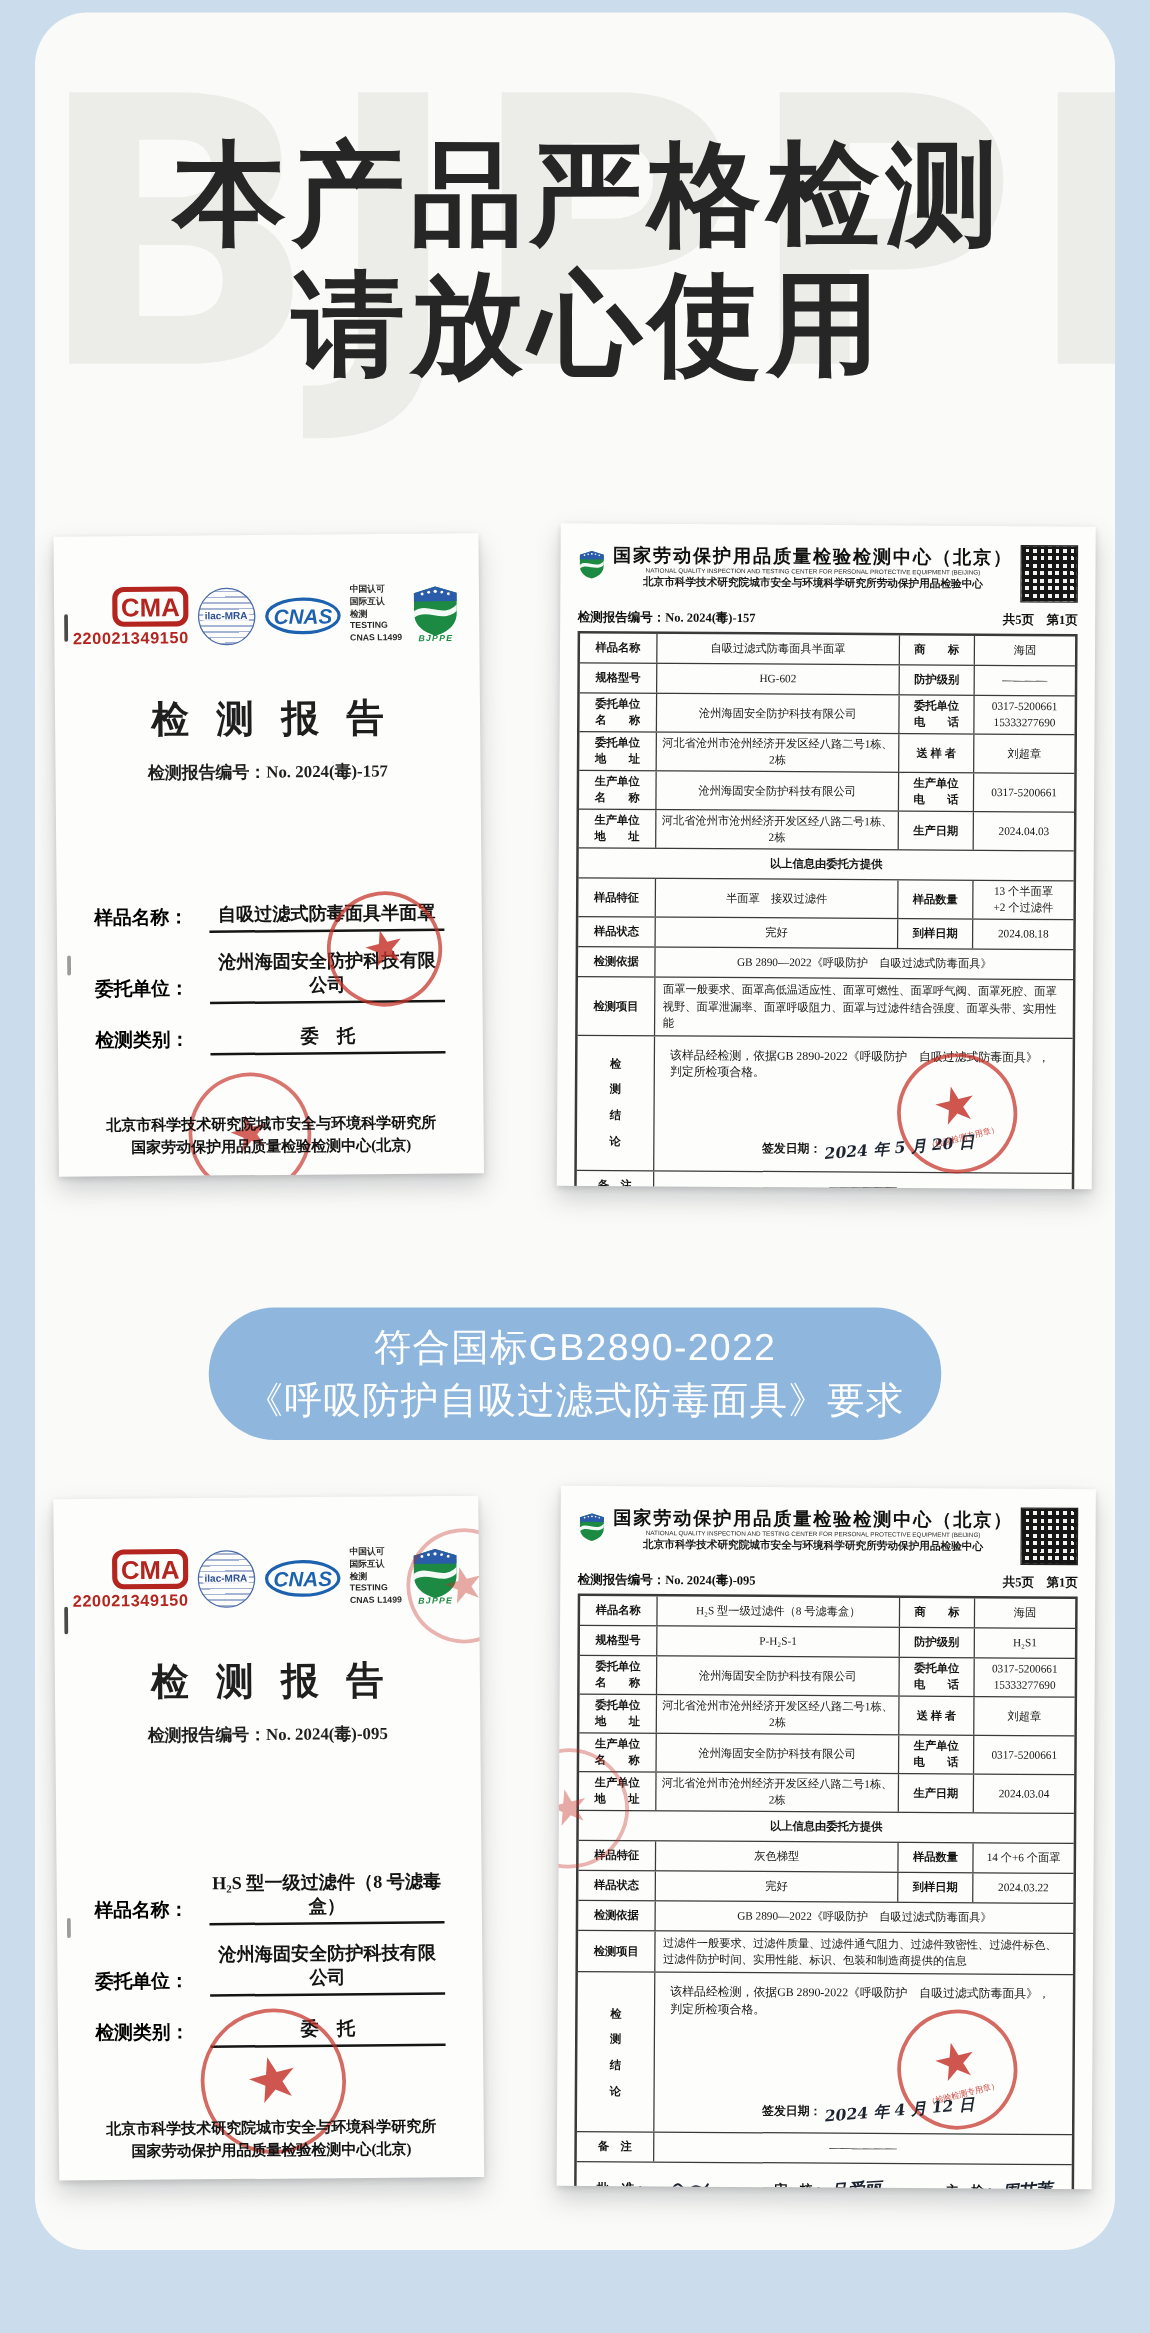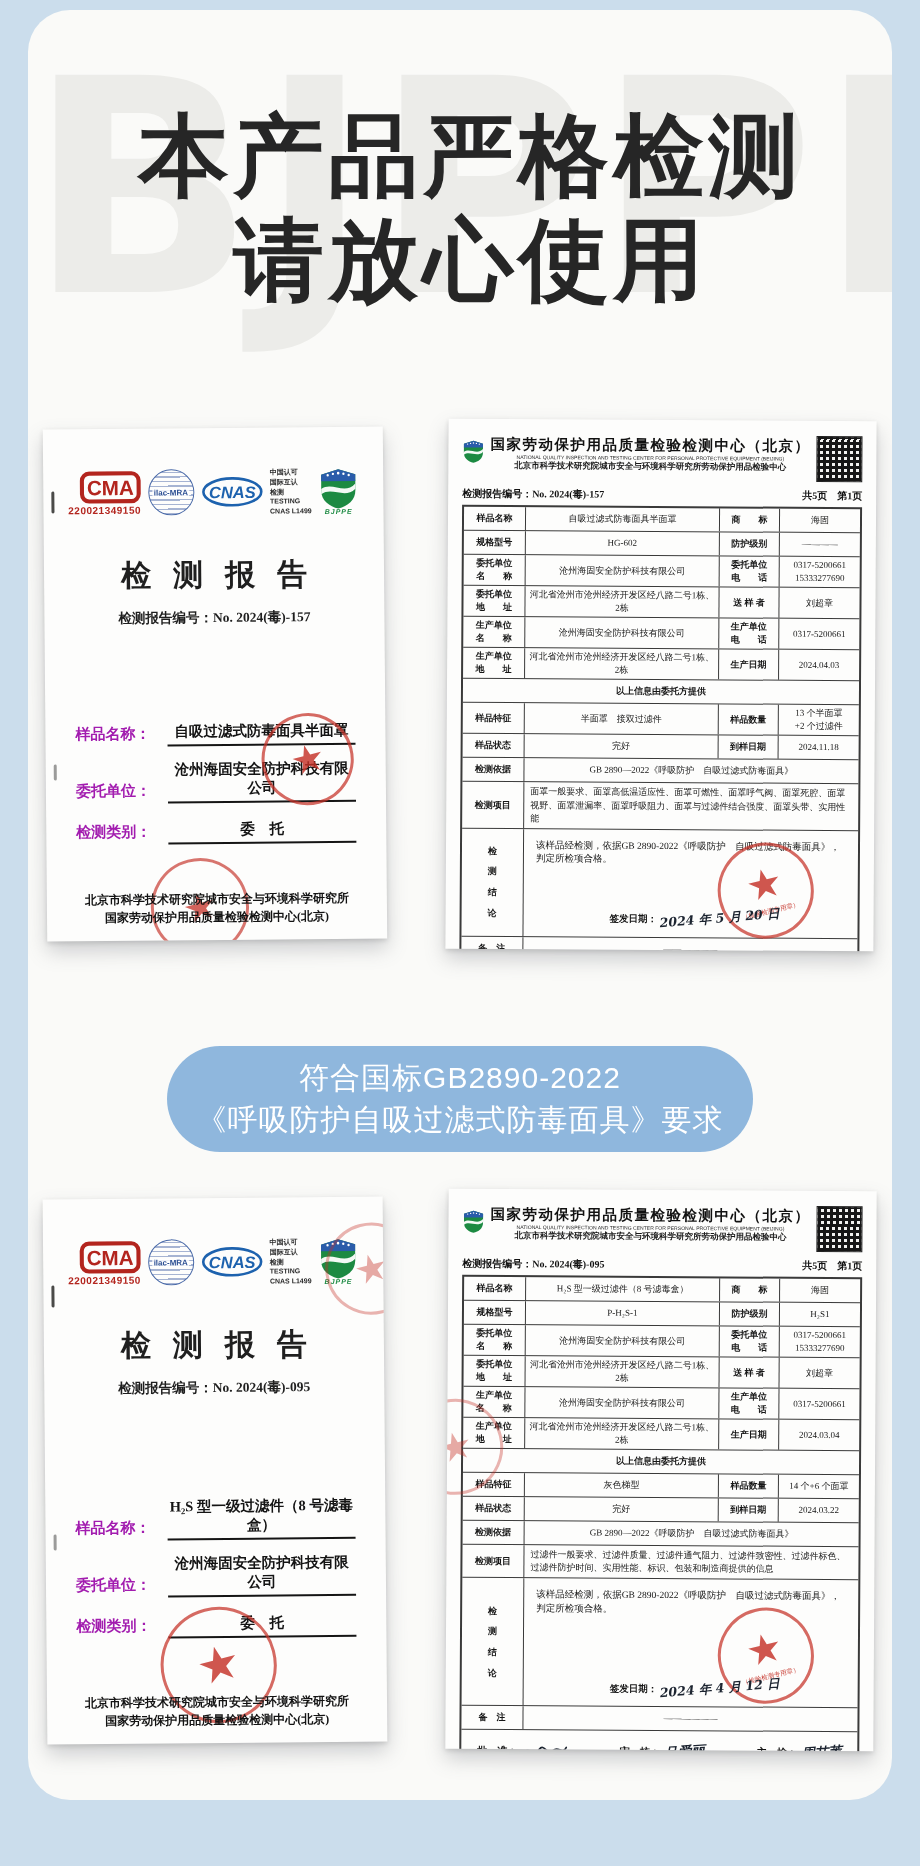--- a/index.html
+++ b/index.html
@@ -29,35 +29,35 @@
   .report-cert{width:428px;height:530px;transform:rotate(.35deg);padding:15px 14px 0;}
   .report-cert.tall2{height:560px;}
 
   
   .staple{position:absolute;left:8px;width:3px;height:22px;background:#4a4a48;border-radius:2px;}
   .staple.s2{top:335px;height:16px;opacity:.55;}
 
   
   .logo-row{margin-top:40px;display:flex;justify-content:center;align-items:center;gap:7px;}
   .cma-block{display:flex;flex-direction:column;align-items:flex-end;}
-  .cma-num{font-size:10px;font-weight:bold;color:var(--cma-red);letter-spacing:.5px;margin-top:1px;}
+  .cma-num{font-size:13px;font-weight:bold;color:var(--cma-red);letter-spacing:.5px;margin-top:1px;}
   .ilac{width:46px;height:46px;border-radius:50%;border:1.5px solid #4A6AA8;position:relative;
     background:repeating-linear-gradient(0deg,rgba(60,90,160,.45) 0 1.3px,transparent 1.3px 4.6px);
     display:flex;align-items:center;justify-content:center;}
   .ilac span{font-size:8px;font-weight:bold;color:#2C4F93;background:rgba(255,255,255,.82);padding:0 1px;border-radius:2px;}
   .accred{font-size:7px;line-height:1.4;font-weight:bold;color:#2b2b2b;white-space:pre-line;text-align:left;}
   .shield-wrap{display:flex;flex-direction:column;align-items:center;}
   .bjppe-txt{font-size:7px;font-weight:bold;font-style:italic;color:var(--shield-green);margin-top:-2px;letter-spacing:1px;}
   .cover-title{margin-top:38px;text-align:center;font-family:"Liberation Serif","DejaVu Serif",serif;
     font-weight:700;font-size:30px;letter-spacing:22px;padding-left:22px;color:#1F1F1F;}
   .cover-no{margin-top:13px;text-align:center;font-family:"Liberation Serif",serif;font-weight:700;font-size:13.5px;color:#1F1F1F;}
   .cover-fields{margin-top:92px;padding:0 30px;display:flex;flex-direction:column;gap:14px;}
   .tall .cover-fields{margin-top:100px;}
   .field-row{display:flex;align-items:flex-end;min-height:27px;}
-  .field-label{width:92px;font-family:"Liberation Serif",serif;font-weight:700;font-size:15px;color:#a21caf;padding-bottom:3px;}
+  .field-label{width:92px;font-family:"Liberation Serif",serif;font-weight:700;font-size:15px;color:#000000;padding-bottom:3px;}
   .field-value{flex:1;text-align:center;font-family:"Liberation Serif",serif;font-weight:700;font-size:14.5px;color:#141414;
     border-bottom:2px solid #151515;padding-bottom:3px;}
   .cover-footer{position:absolute;left:0;right:0;bottom:13px;text-align:center;
     font-family:"Liberation Serif",serif;font-weight:700;font-size:12px;line-height:1.55;color:#131313;}
 
   
   .stamp{position:absolute;border-radius:50%;border:3.5px solid rgba(197,49,39,.72);
     display:flex;align-items:center;justify-content:center;transform:rotate(-14deg);pointer-events:none;}
   .stamp .star{color:rgba(197,49,39,.82);font-size:38px;line-height:1;}
   .stamp-a{width:92px;height:92px;right:32px;top:286px;}
@@ -260,21 +260,21 @@
           <div class="cl pre">样品特征</div>
             <div>半面罩　接双过滤件</div>
           <div class="cl pre">样品数量</div>
             <div class="pre">13 个半面罩
 +2 个过滤件</div>
         </div>
         <div class="rrow">
           <div class="cl pre">样品状态</div>
             <div>完好</div>
           <div class="cl pre">到样日期</div>
-            <div class="pre">2024.11.18</div>
+            <div class="pre">2024.08.18</div>
         </div>
         <div class="rrow2">
           <div class="cl">检测依据</div>
           <div>GB 2890—2022《呼吸防护　自吸过滤式防毒面具》</div>
         </div>
         <div class="rrow2">
           <div class="cl">检测项目</div>
           <div class="left-text">面罩一般要求、面罩高低温适应性、面罩可燃性、面罩呼气阀、面罩死腔、面罩视野、面罩泄漏率、面罩呼吸阻力、面罩与过滤件结合强度、面罩头带、实用性能</div>
         </div>
         <div class="rrow2 concl">

